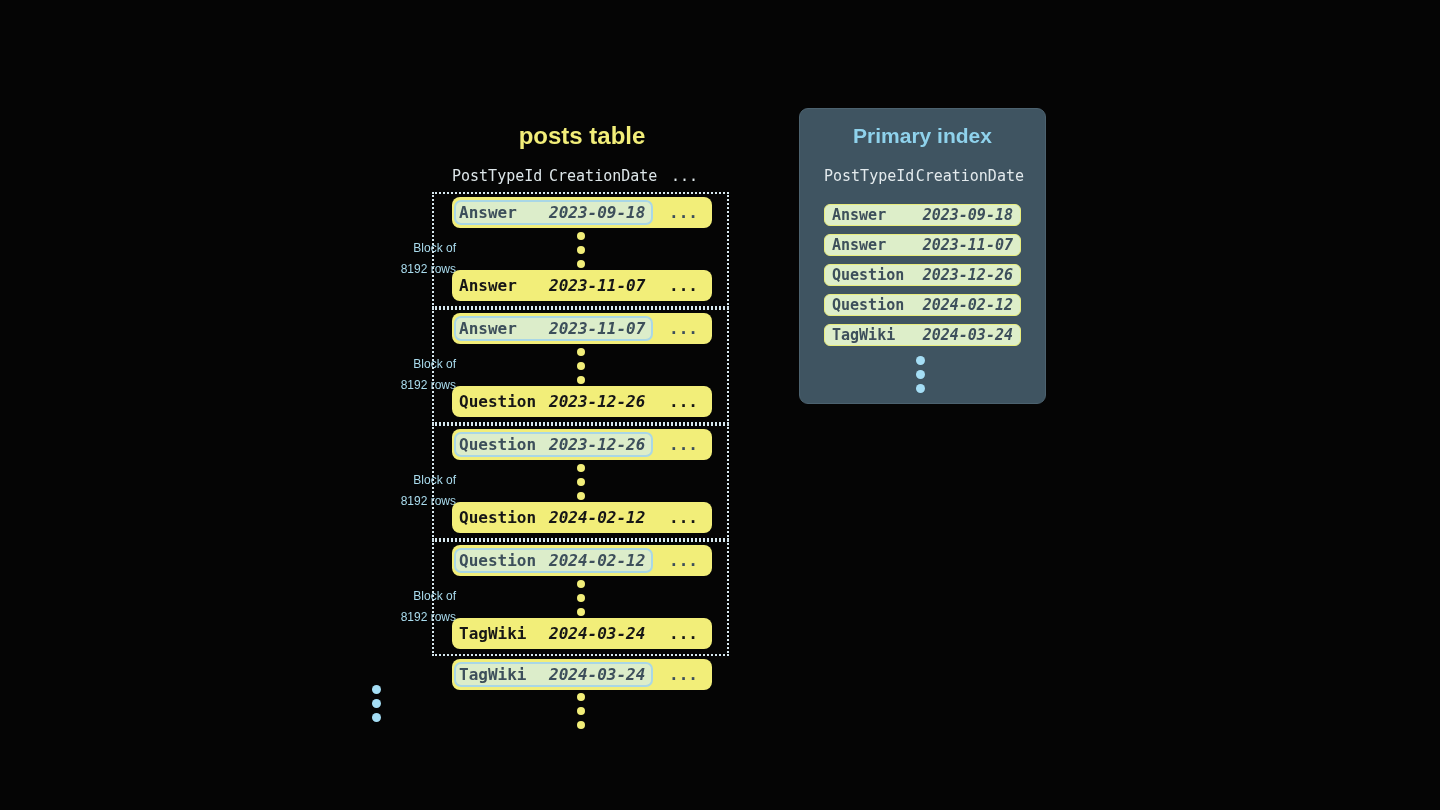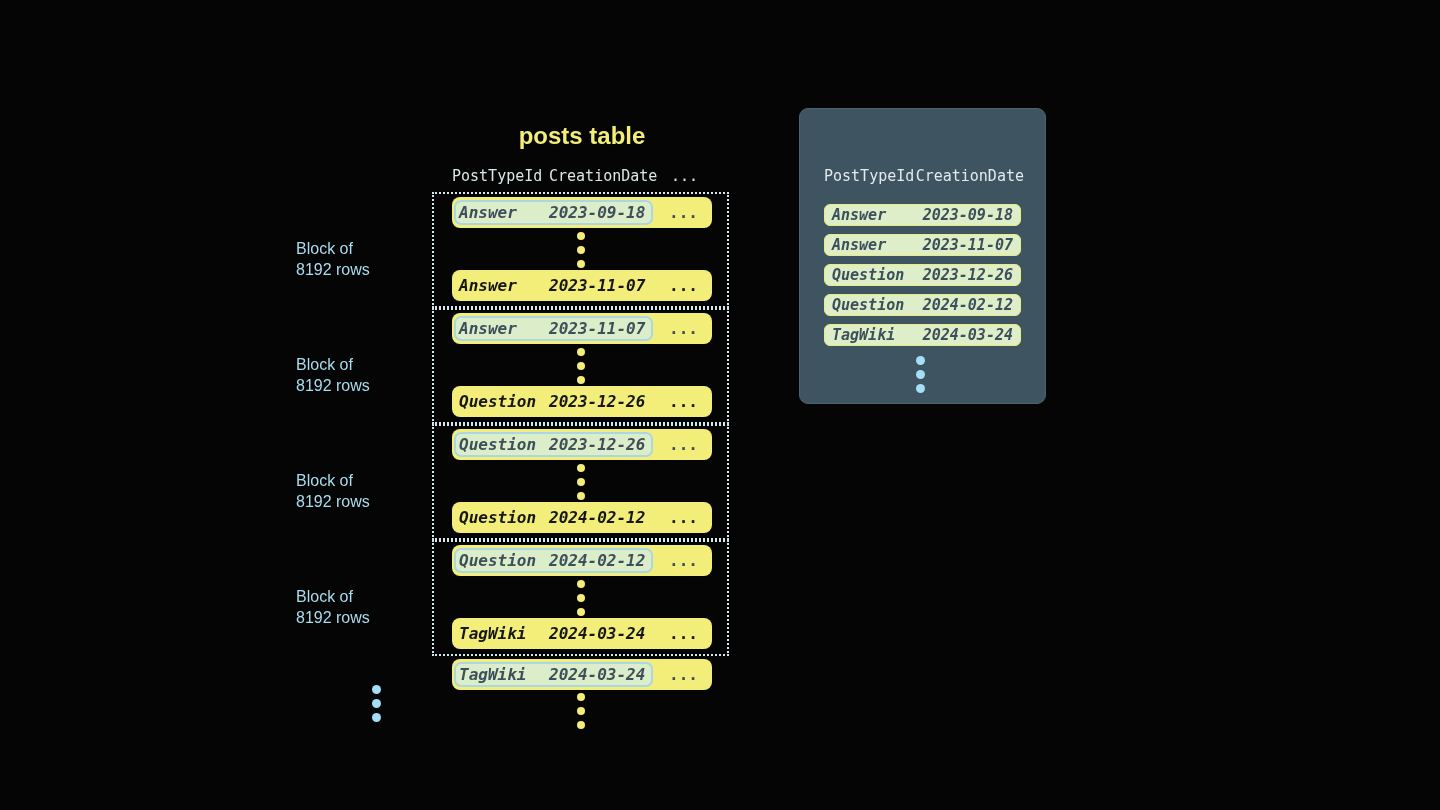--- a/index.html
+++ b/index.html
@@ -21,38 +21,38 @@
     font-family:"DejaVu Sans Mono", monospace; font-size:15px; color:#dde6e9;
   }
   .pt-header .ht { width:97px; }
   .pt-header .he { margin-left:auto; }
 
   .block {
     position:absolute; left:432px; width:297px; height:116px;
     border:2px dotted #d6e7ee;
   }
   .block-label {
-    position:absolute; left:296px; width:160px; text-align:left;
-    font-size:16px; line-height:21px; color:#aadcee;
+    position:absolute; left:296px; width:160px; text-align:right;
+    font-size:12px; line-height:21px; color:#aadcee;
   }
 
   .trow {
     position:absolute; left:18px; width:260px; height:31px;
     background:#f2ee79; border-radius:8px;
     display:flex; align-items:center; padding:0 14px 0 2px;
     font-family:"DejaVu Sans Mono", monospace; font-size:16px; font-weight:bold;
   }
   .trow.plain { color:#161616; }
   .trow.hlrow { color:#3d4f5b; }
   .hlwrap {
     display:inline-flex; align-items:center;
     border:2px solid transparent; border-radius:7px; padding:1px 6px 1px 3px;
   }
   .hlrow .hlwrap { background:#dcedca; border-color:#a9d7e6; }
-  .ct { width:90px; white-space:pre;font-style:italic; }
+  .ct { width:90px; white-space:pre; }
   .cd { white-space:pre;font-style:italic; }
   .ell { margin-left:auto; }
   .trow.free { left:452px; } 
 
   .dot { position:absolute; border-radius:50%; }
   .dot.y { width:8px; height:8px; background:#f2ee79; }
   .dot.b { width:9px; height:9px; background:#a5def5; }
 
   
   .panel {
@@ -197,20 +197,21 @@
 
   <div class="dot y" style="left:577px; top:693px"></div>
   <div class="dot y" style="left:577px; top:707px"></div>
   <div class="dot y" style="left:577px; top:721px"></div>
 
   <div class="dot b" style="left:372px; top:685px"></div>
   <div class="dot b" style="left:372px; top:699px"></div>
   <div class="dot b" style="left:372px; top:713px"></div>
 
   <div class="panel">
+    <div class="panel-title">Primary index</div>
     <div class="panel-header">
       <span class="ht">PostTypeId</span>
       <span class="hd">CreationDate</span>
     </div>
 
     <div class="irow" style="top:95px">
       <span class="ct">Answer</span>
       <span class="cd">2023-09-18</span>
     </div>
     <div class="irow" style="top:125px">

